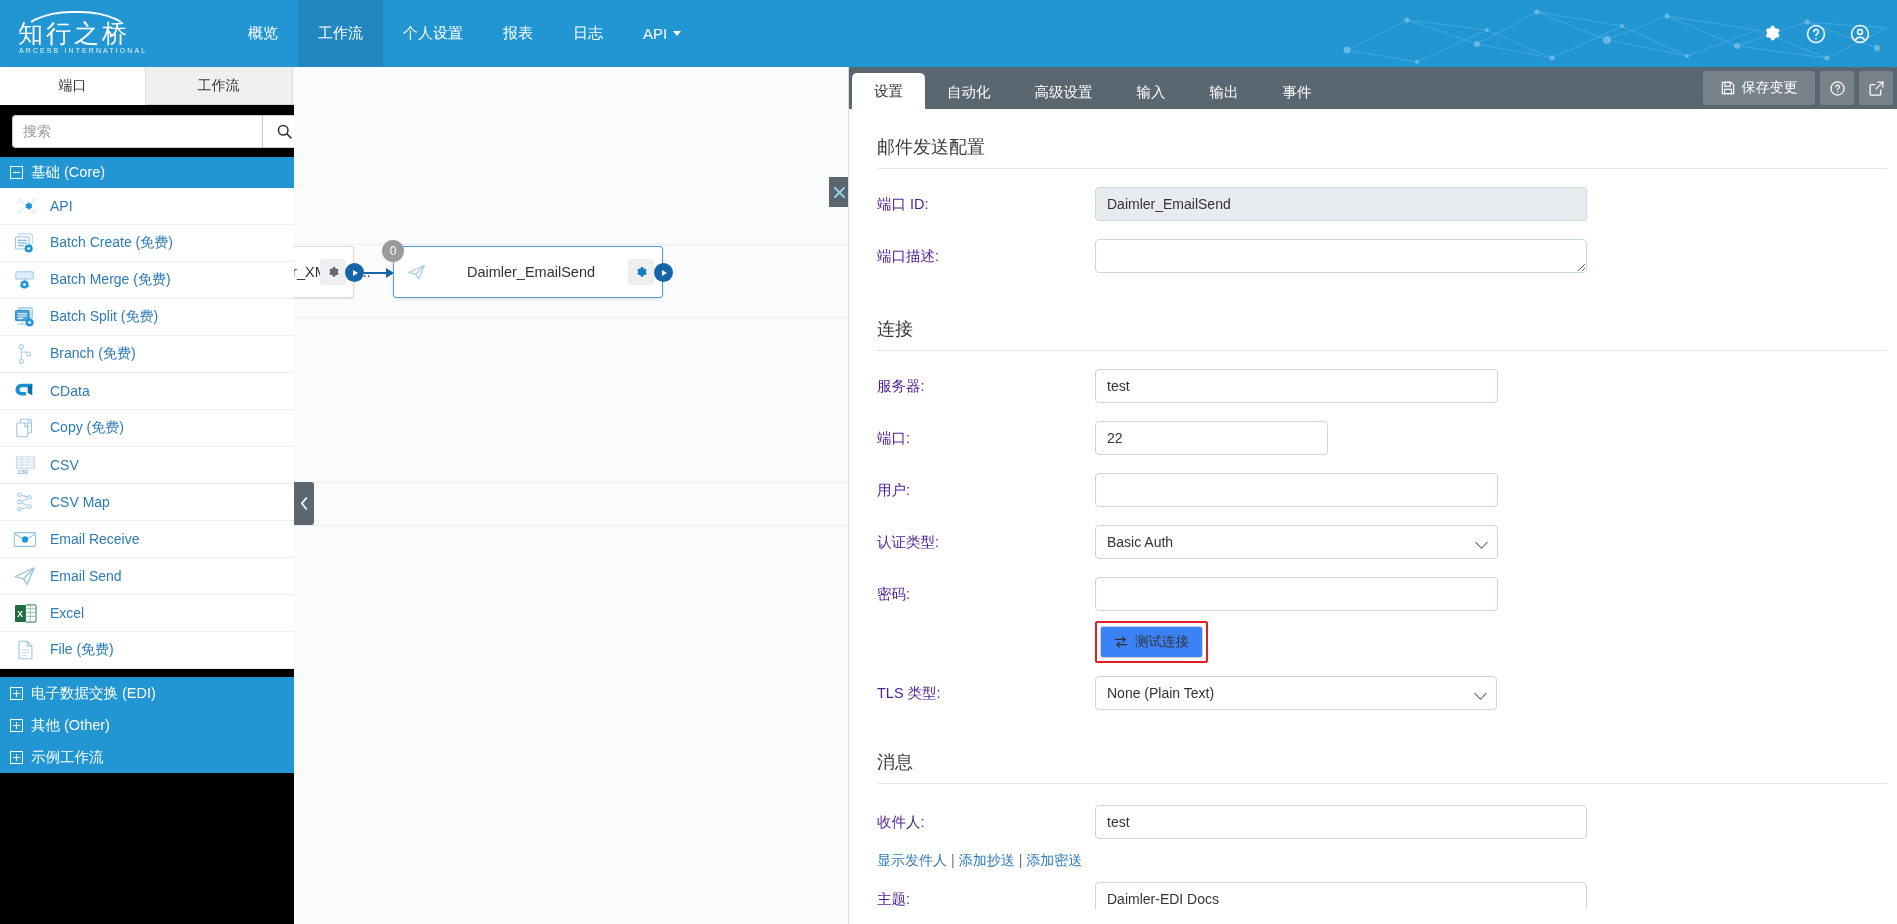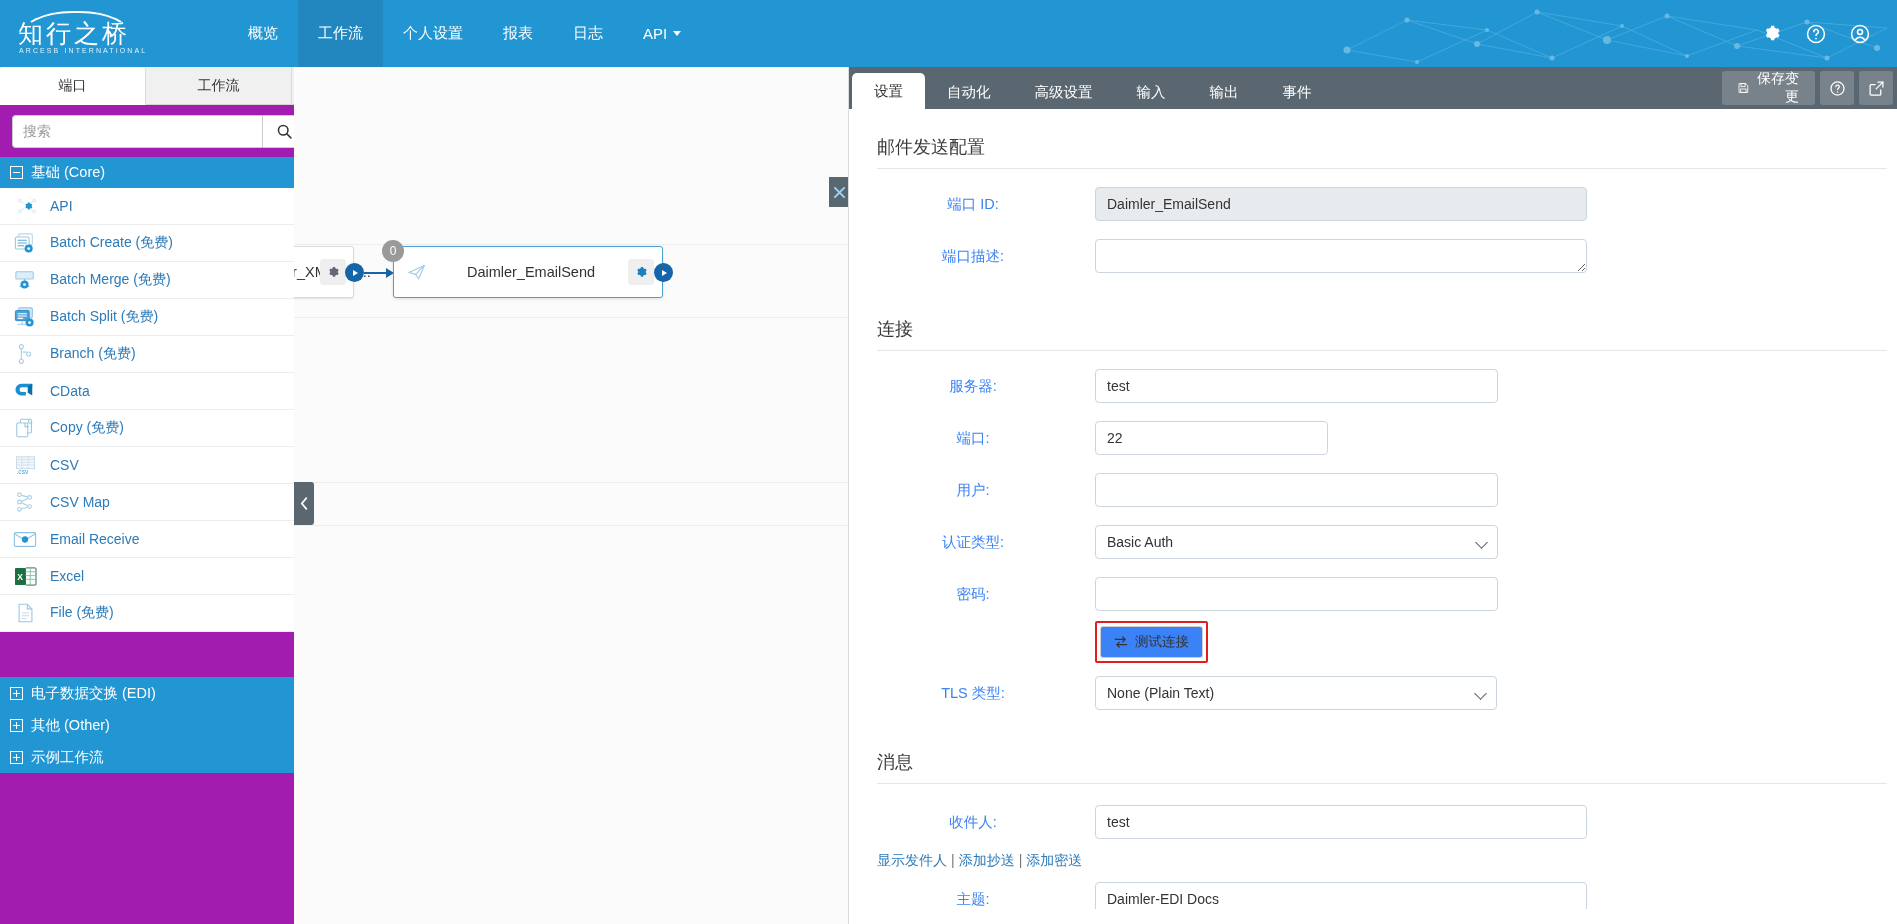--- a/index.html
+++ b/index.html
@@ -38,21 +38,21 @@
     color: #ffffff; font-size: 15px; cursor: pointer; white-space: nowrap;
   }
   .nav-item.active { background: #2287bf; }
   .nav-caret { margin-left: 6px; border-left: 4px solid transparent; border-right: 4px solid transparent; border-top: 5px solid #fff; display:inline-block; }
   .nav-right { position: absolute; right: 12px; top: 0; height: 67px; display: flex; align-items: center; gap: 22px; padding-right: 14px; }
   .nav-ricon { width: 22px; height: 22px; cursor: pointer; }
 
   
   .sidebar {
     position: absolute; left: 0; top: 67px; width: 320px; height: 857px;
-    background: #a21caf; border-right: 1px solid #d6d6d6;
+    background: #000000; border-right: 1px solid #d6d6d6;
   }
   .side-tabs { display: flex; height: 38px; background: #f0f0f0; border-bottom: 1px solid #d6d6d6; }
   .side-tab {
     flex: 0 0 auto; width: 146px; display: flex; align-items: center; justify-content: center;
     font-size: 14px; color: #333; cursor: pointer; background: #f0f0f0;
     border-right: 1px solid #dcdcdc;
   }
   .side-tab.active { background: #ffffff; border-bottom: 1px solid #ffffff; margin-bottom: -1px;
      border-top-left-radius: 4px; border-top-right-radius: 4px; }
   .search-row { padding: 10px 12px 9px 12px; display: flex; }
@@ -149,22 +149,22 @@
     height: 34px; background: #78828a; border-radius: 3px; color: #fff; font-size: 14px;
     display: flex; align-items: center; justify-content: center; gap: 7px; padding: 0 16px; cursor: pointer;
   }
   .tab-btn.square { width: 34px; padding: 0; }
 
   .form-area { padding: 26px 0 0 0; height: 800px; overflow: hidden; position: relative; }
   .sec-title { font-size: 18px; color: #3a3a3a; padding-left: 28px; margin-bottom: 9px; }
   .sec-rule { height: 1px; background: #e6e6e6; margin: 0 10px 0 28px; }
   .frow { display: flex; align-items: flex-start; margin-top: 18px; padding-left: 28px; }
   .flabel {
-    width: 218px; flex: 0 0 218px; text-align: center; padding-right: 26px;
-    font-size: 14.5px; color: #3b82f6; line-height: 34px;
+    width: 218px; flex: 0 0 218px; text-align: left; padding-right: 26px;
+    font-size: 14.5px; color: #4c1d95; line-height: 34px;
   }
   .fctrl { position: relative; }
   .inp {
     height: 34px; border: 1px solid #ccd5dd; border-radius: 4px; background: #fff;
     padding: 0 11px; font-size: 14px; color: #333; font-family: "Liberation Sans", sans-serif;
     outline: none; width: 100%;
   }
   .inp.readonly { background: #e7ebee; }
   textarea.inp { height: 34px; resize: vertical; padding-top: 7px; }
   .sel {
@@ -410,20 +410,29 @@
       <span class="port-icon">
         <svg width="24" height="19" viewBox="0 0 26 20">
             <rect x="1.5" y="2.5" width="23" height="15" rx="1.2" fill="#fff" stroke="#8fc2e0" stroke-width="1.2"></rect>
             <path d="M1.5 3.5L13 11 24.5 3.5" fill="none" stroke="#8fc2e0" stroke-width="1.2"></path>
             <circle cx="13" cy="10" r="3.4" fill="#2196d3"></circle>
           </svg>
       </span>
       <span>Email Receive</span>
     </div>
 
+    <div class="port-item">
+      <span class="port-icon">
+        <svg width="24" height="22" viewBox="0 0 24 22" fill="none" stroke="#8fc2e0" stroke-width="1.3">
+            <path d="M2 11.5L21 3 14 19.5l-3.6-5.6z" stroke-linejoin="round"></path>
+            <path d="M10.4 13.9L21 3"></path>
+          </svg>
+      </span>
+      <span>Email Send</span>
+    </div>
 
     <div class="port-item">
       <span class="port-icon">
         <svg width="23" height="21" viewBox="0 0 24 22">
             <rect x="1" y="2" width="11" height="18" rx="1" fill="#1d6f42"></rect>
             <text x="3.4" y="15" font-size="9" fill="#fff" font-family="Liberation Sans" font-weight="bold">X</text>
             <rect x="12" y="2" width="11" height="18" rx="1" fill="#fff" stroke="#1d6f42" stroke-width="1"></rect>
             <path d="M12 6h11M12 10h11M12 14h11M17 2v18" stroke="#7fbd9c" stroke-width=".9"></path>
           </svg>
       </span>
@@ -532,21 +541,21 @@
         <span>输入</span>
       </div>
     <div class="tab">
         <span>输出</span>
       </div>
     <div class="tab">
         <span>事件</span>
       </div>
 
     <div class="tab-actions">
-      <div class="tab-btn" style="width:93px;text-align:right;">
+      <div class="tab-btn" style="width:112px;">
         <svg width="14" height="14" viewBox="0 0 16 16" fill="none" stroke="#fff" stroke-width="1.3">
             <path d="M1.5 1.5h10l3 3v10h-13z"></path>
             <rect x="4.5" y="1.5" width="6" height="4.5"></rect>
             <rect x="4" y="9.5" width="8" height="5"></rect>
           </svg>
         <span>保存变更</span>
       </div>
       <div class="tab-btn square">
         <svg width="17" height="17" viewBox="0 0 24 24" fill="none" stroke="#fff" stroke-width="1.8">
             <circle cx="12" cy="12" r="9.2"></circle>

